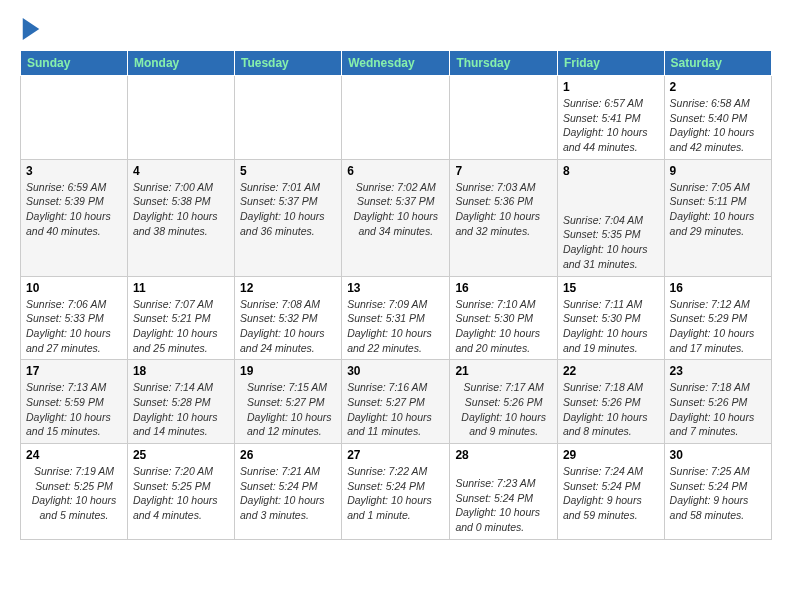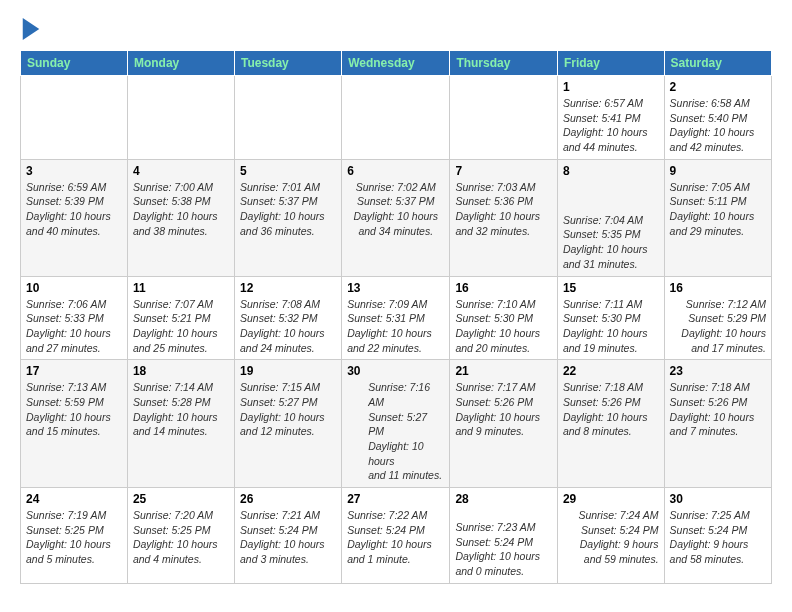--- a/index.html
+++ b/index.html
@@ -240,21 +240,21 @@
         </td>
         <td>
           <span class="day-number">15</span>
           <div class="day-info" style="white-space: pre-line;">Sunrise: 7:11 AM
 Sunset: 5:30 PM
 Daylight: 10 hours
 and 19 minutes.</div>
         </td>
         <td>
           <span class="day-number">16</span>
-          <div class="day-info" style="white-space: pre-line; text-align: right;">Sunrise: 7:12 AM
+          <div class="day-info" style="white-space: pre-line;">Sunrise: 7:12 AM
 Sunset: 5:29 PM
 Daylight: 10 hours
 and 17 minutes.</div>
         </td>
       </tr>
       <tr class="row-even">
         <td>
           <span class="day-number">17</span>
           <div class="day-info" style="white-space: pre-line;">Sunrise: 7:13 AM
 Sunset: 5:59 PM
@@ -263,35 +263,35 @@
         </td>
         <td>
           <span class="day-number">18</span>
           <div class="day-info" style="white-space: pre-line;">Sunrise: 7:14 AM
 Sunset: 5:28 PM
 Daylight: 10 hours
 and 14 minutes.</div>
         </td>
         <td>
           <span class="day-number">19</span>
-          <div class="day-info" style="white-space: pre-line;">Sunrise: 7:15 AM
+          <div class="day-info" style="white-space: pre-line; margin-left: 7px;">Sunrise: 7:15 AM
 Sunset: 5:27 PM
 Daylight: 10 hours
 and 12 minutes.</div>
         </td>
         <td>
           <span class="day-number">30</span>
-          <div class="day-info" style="white-space: pre-line; margin-left: 21px;">Sunrise: 7:16 AM
+          <div class="day-info" style="white-space: pre-line;">Sunrise: 7:16 AM
 Sunset: 5:27 PM
 Daylight: 10 hours
 and 11 minutes.</div>
         </td>
         <td>
           <span class="day-number">21</span>
-          <div class="day-info" style="white-space: pre-line;">Sunrise: 7:17 AM
+          <div class="day-info" style="white-space: pre-line; text-align: center;">Sunrise: 7:17 AM
 Sunset: 5:26 PM
 Daylight: 10 hours
 and 9 minutes.</div>
         </td>
         <td>
           <span class="day-number">22</span>
           <div class="day-info" style="white-space: pre-line;">Sunrise: 7:18 AM
 Sunset: 5:26 PM
 Daylight: 10 hours
 and 8 minutes.</div>
@@ -300,21 +300,21 @@
           <span class="day-number">23</span>
           <div class="day-info" style="white-space: pre-line;">Sunrise: 7:18 AM
 Sunset: 5:26 PM
 Daylight: 10 hours
 and 7 minutes.</div>
         </td>
       </tr>
       <tr>
         <td>
           <span class="day-number">24</span>
-          <div class="day-info" style="white-space: pre-line;">Sunrise: 7:19 AM
+          <div class="day-info" style="white-space: pre-line; text-align: center;">Sunrise: 7:19 AM
 Sunset: 5:25 PM
 Daylight: 10 hours
 and 5 minutes.</div>
         </td>
         <td>
           <span class="day-number">25</span>
           <div class="day-info" style="white-space: pre-line;">Sunrise: 7:20 AM
 Sunset: 5:25 PM
 Daylight: 10 hours
 and 4 minutes.</div>
@@ -335,21 +335,21 @@
         </td>
         <td>
           <span class="day-number">28</span>
           <div class="day-info" style="white-space: pre-line; margin-top: 14px;">Sunrise: 7:23 AM
 Sunset: 5:24 PM
 Daylight: 10 hours
 and 0 minutes.</div>
         </td>
         <td>
           <span class="day-number">29</span>
-          <div class="day-info" style="white-space: pre-line; text-align: right;">Sunrise: 7:24 AM
+          <div class="day-info" style="white-space: pre-line;">Sunrise: 7:24 AM
 Sunset: 5:24 PM
 Daylight: 9 hours
 and 59 minutes.</div>
         </td>
         <td>
           <span class="day-number">30</span>
           <div class="day-info" style="white-space: pre-line;">Sunrise: 7:25 AM
 Sunset: 5:24 PM
 Daylight: 9 hours
 and 58 minutes.</div>

